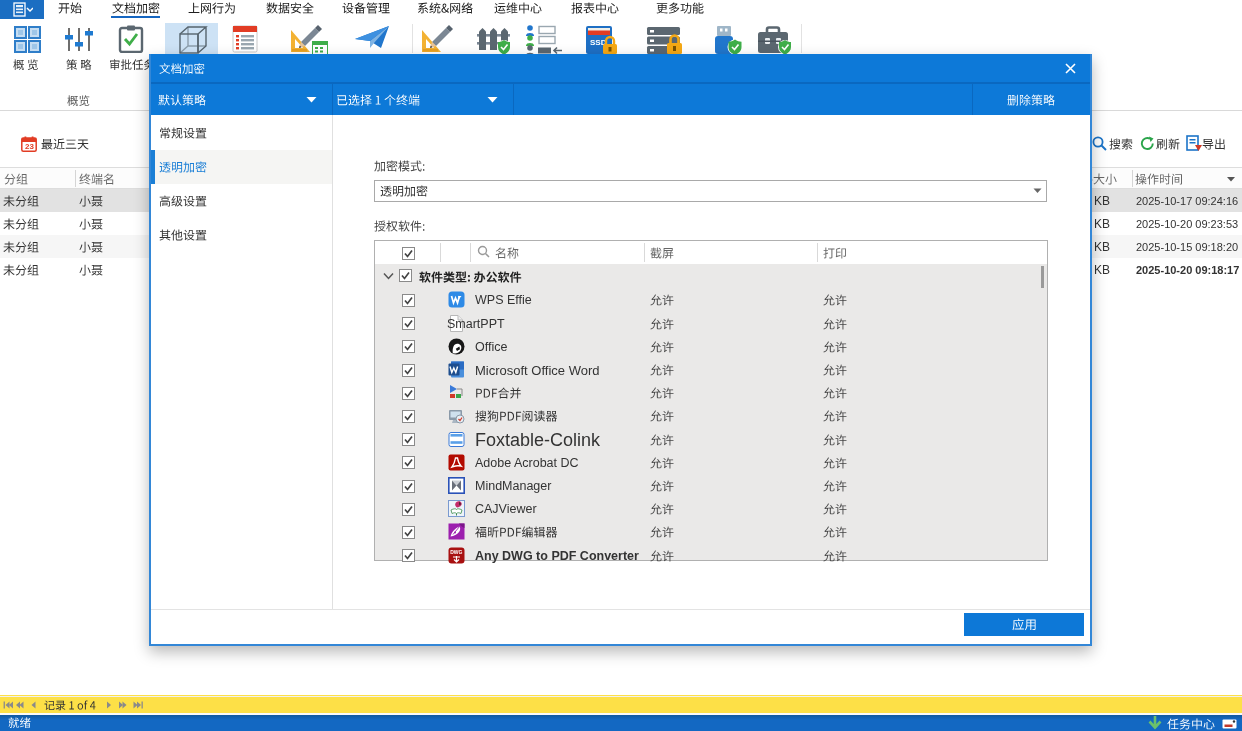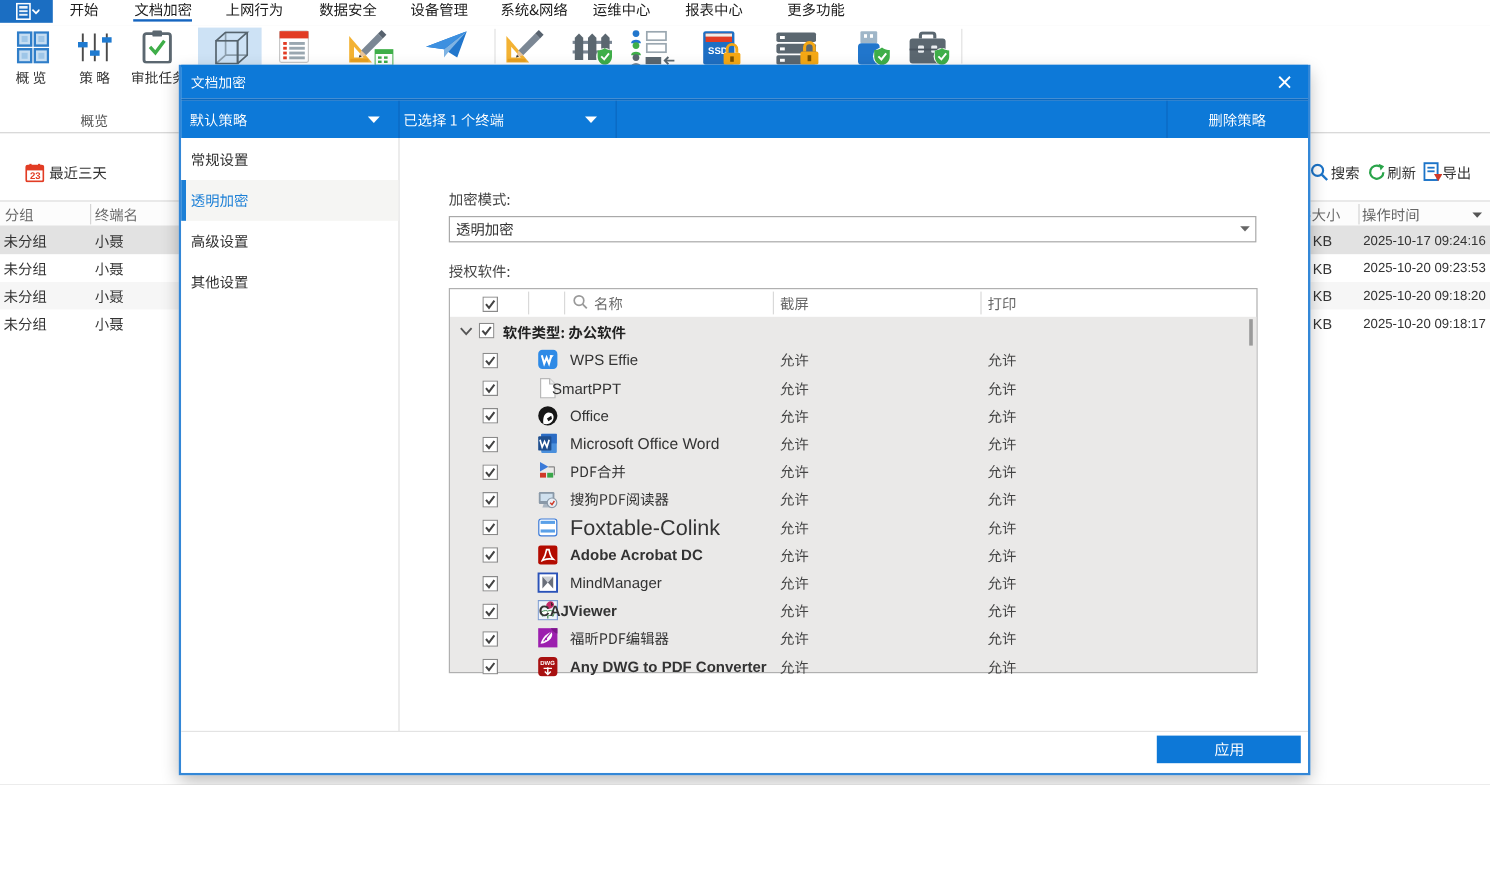--- a/index.html
+++ b/index.html
@@ -1,14 +1,14 @@
 <!DOCTYPE html>
 <html><head><meta charset="utf-8"><style>
 html,body{margin:0;padding:0}
-#pg{position:relative;width:1242px;height:654px;overflow:hidden;background:#a3a3a3;font-family:"Liberation Sans",sans-serif}
+#pg{position:relative;width:1242px;height:731px;overflow:hidden;background:#fde047;font-family:"Liberation Sans",sans-serif}
 .a{position:absolute}
 </style></head><body>
 <div id="pg">
 <div class="a" style="left:0;top:0;width:1242px;height:21px;background:#fff;border-bottom:1px solid #e8e8e8"></div>
 <div class="a" style="left:0;top:0;width:44px;height:19px;background:#1b6ec2"></div>
 <svg class="a" style="left:13px;top:2px" width="20" height="15" viewBox="0 0 20 15">
       <rect x="1" y="1" width="11" height="13" fill="none" stroke="#fff" stroke-width="1.3"></rect>
       <rect x="3" y="3" width="7" height="2.2" fill="#fff" opacity=".9"></rect>
       <rect x="3" y="6.5" width="7" height="1.6" fill="#fff" opacity=".9"></rect>
       <rect x="3" y="9.5" width="7" height="1.6" fill="#fff" opacity=".9"></rect>
@@ -305,34 +305,34 @@
       <g fill="#333" transform="translate(0,13.6)">
         <use href="#t18"></use>
       </g>
     </svg>
 <svg class="a" style="left:79.0px;top:237.5px;overflow:visible" width="26" height="18">
       <g fill="#333" transform="translate(0,13.6)">
         <use href="#t19"></use>
       </g>
     </svg>
 <div class="a" style="left:1070px;top:246.5px;transform:translateY(-50%);width:40px;text-align:right;font-size:12px;color:#333">KB</div>
-<div class="a" style="left:1136px;top:246.5px;transform:translateY(-50%);font-size:11px;color:#333;font-weight:normal;white-space:nowrap">2025-10-20 09:18:20</div>
+<div class="a" style="left:1136px;top:246.5px;transform:translateY(-50%);font-size:11px;color:#333;font-weight:normal;white-space:nowrap">2025-10-15 09:18:20</div>
 <div class="a" style="left:0;top:258px;width:1242px;height:23px;background:#ffffff"></div>
 <svg class="a" style="left:3.0px;top:260.5px;overflow:visible" width="38" height="18">
       <g fill="#333" transform="translate(0,13.6)">
         <use href="#t18"></use>
       </g>
     </svg>
 <svg class="a" style="left:79.0px;top:260.5px;overflow:visible" width="26" height="18">
       <g fill="#333" transform="translate(0,13.6)">
         <use href="#t19"></use>
       </g>
     </svg>
 <div class="a" style="left:1070px;top:269.5px;transform:translateY(-50%);width:40px;text-align:right;font-size:12px;color:#333">KB</div>
-<div class="a" style="left:1136px;top:269.5px;transform:translateY(-50%);font-size:11px;color:#333;font-weight:normal;white-space:nowrap">2025-10-20 09:18:17</div>
+<div class="a" style="left:1136px;top:269.5px;transform:translateY(-50%);font-size:11px;color:#333;font-weight:bold;white-space:nowrap">2025-10-20 09:18:17</div>
 <svg class="a" style="left:1092px;top:136px" width="15" height="15" viewBox="0 0 15 15">
       <circle cx="6" cy="6" r="4.6" fill="none" stroke="#1c74c8" stroke-width="1.8"></circle>
       <line x1="9.5" y1="9.5" x2="14" y2="14" stroke="#1c74c8" stroke-width="2"></line>
     </svg>
 <svg class="a" style="left:1109.0px;top:134.5px;overflow:visible" width="26" height="18">
       <g fill="#333" transform="translate(0,13.6)">
         <path id="t20" d="M2 -10.1V-7.7H0.6V-6.8H2V-4.2L0.5 -3.7L0.7 -2.9L2 -3.3V-0.2C2 0 1.9 0 1.8 0C1.7 0 1.2 0 0.8 0C0.9 0.3 1 0.7 1 0.9C1.7 0.9 2.2 0.9 2.5 0.7C2.7 0.6 2.8 0.3 2.8 -0.2V-3.7L4.2 -4.2L4 -5L2.8 -4.6V-6.8H4.1V-7.7H2.8V-10.1ZM4.5 -3.5V-2.7H5.1L5 -2.7C5.5 -1.9 6.2 -1.2 7 -0.6C6 -0.2 4.8 0.1 3.6 0.2C3.8 0.4 4 0.8 4.1 1C5.4 0.8 6.7 0.4 7.8 -0.1C8.8 0.3 9.8 0.7 11 0.9C11.1 0.7 11.4 0.4 11.5 0.2C10.5 0 9.5 -0.3 8.7 -0.6C9.6 -1.3 10.4 -2.1 10.9 -3.3L10.4 -3.5L10.2 -3.5H8.2V-4.6H11V-9.1H8.7V-8.4H10.2V-7.2H8.7V-6.5H10.2V-5.4H8.2V-10.1H7.4V-5.4H5.5V-6.5H6.8V-7.2H5.5V-8.3C6.1 -8.5 6.8 -8.8 7.3 -9L6.6 -9.6C6.2 -9.3 5.4 -9 4.7 -8.8V-4.6H7.4V-3.5ZM9.7 -2.7C9.3 -2 8.6 -1.5 7.8 -1C7 -1.5 6.4 -2.1 5.9 -2.7Z M19.6 -1.2C20.6 -0.7 21.9 0.1 22.5 0.7L23.3 0.2C22.6 -0.4 21.3 -1.2 20.3 -1.7ZM15.5 -1.6C14.8 -1 13.7 -0.3 12.7 0.1C12.9 0.3 13.3 0.6 13.4 0.7C14.4 0.2 15.5 -0.6 16.3 -1.3ZM14.3 -3.8C14.5 -3.9 14.8 -3.9 17.1 -4.1C16.1 -3.6 15.2 -3.3 14.8 -3.1C14.1 -2.8 13.6 -2.7 13.2 -2.6C13.3 -2.4 13.4 -2 13.5 -1.8C13.8 -1.9 14.2 -2 17.7 -2.2V-0.1C17.7 0 17.7 0.1 17.5 0.1C17.3 0.1 16.7 0.1 15.9 0.1C16.1 0.3 16.2 0.6 16.3 0.9C17.1 0.9 17.7 0.9 18.1 0.8C18.5 0.6 18.6 0.4 18.6 -0.1V-2.3L21.6 -2.4C21.9 -2.1 22.2 -1.8 22.4 -1.5L23.1 -2C22.5 -2.7 21.5 -3.6 20.6 -4.3L20 -3.9C20.3 -3.7 20.6 -3.4 21 -3.1L15.7 -2.8C17.4 -3.4 19.1 -4.2 20.7 -5.2L20.1 -5.8C19.5 -5.4 19 -5.1 18.4 -4.8L15.7 -4.6C16.5 -5 17.4 -5.5 18.1 -6.1L17.8 -6.3H22.3V-4.9H23.2V-7.1H18.5V-8.2H23.1V-9H18.5V-10.1H17.5V-9H12.9V-8.2H17.5V-7.1H12.8V-4.9H13.6V-6.3H17.2C16.4 -5.7 15.3 -5.1 15 -4.9C14.6 -4.8 14.3 -4.6 14.1 -4.6C14.2 -4.4 14.3 -4 14.3 -3.8Z"></path>
       </g>
     </svg>
 <svg class="a" style="left:1140px;top:136px" width="15" height="15" viewBox="0 0 15 15">
@@ -539,21 +539,21 @@
       </g>
     </svg>
 <svg class="a" style="left:402px;top:317.09999999999997px" width="13" height="13" viewBox="0 0 13 13">
       <rect x="0.5" y="0.5" width="12" height="12" fill="#fff" stroke="#8a8a8a"></rect>
       <path d="M3 6.5 L5.5 9.5 L10 3.5" stroke="#444" stroke-width="1.7" fill="none"></path>
     </svg>
 <svg class="a" style="left:448px;top:315px" width="17" height="17" viewBox="0 0 17 17">
       <path d="M2.5 0.5 H10 L14.5 5 V16.5 H2.5 Z" fill="#fff" stroke="#b8b8b8"></path>
       <path d="M10 0.5 L10 5 L14.5 5" fill="#eee" stroke="#b8b8b8"></path>
     </svg>
-<div class="a" style="left:460px;top:323.6px;transform:translateY(-50%);font-size:12.5px;color:#333;font-weight:normal;white-space:nowrap">SmartPPT</div>
+<div class="a" style="left:447px;top:323.6px;transform:translateY(-50%);font-size:12.5px;color:#333;font-weight:normal;white-space:nowrap">SmartPPT</div>
 <svg class="a" style="left:650.0px;top:314.6px;overflow:visible" width="26" height="18">
       <g fill="#444" transform="translate(0,13.6)">
         <use href="#t40"></use>
       </g>
     </svg>
 <svg class="a" style="left:823.0px;top:314.6px;overflow:visible" width="26" height="18">
       <g fill="#444" transform="translate(0,13.6)">
         <use href="#t40"></use>
       </g>
     </svg>
@@ -671,21 +671,21 @@
       </g>
     </svg>
 <svg class="a" style="left:402px;top:456.29999999999995px" width="13" height="13" viewBox="0 0 13 13">
       <rect x="0.5" y="0.5" width="12" height="12" fill="#fff" stroke="#8a8a8a"></rect>
       <path d="M3 6.5 L5.5 9.5 L10 3.5" stroke="#444" stroke-width="1.7" fill="none"></path>
     </svg>
 <svg class="a" style="left:448px;top:454px" width="17" height="17" viewBox="0 0 17 17">
       <rect x="0.5" y="0.5" width="16" height="16" rx="2" fill="#b30b00"></rect>
       <path d="M4 13 C6 10 7 7 7.5 4 L9.5 4 C10 7 11 10 13 12 C10.5 11.5 8 11.5 5.5 12.5 Z" fill="none" stroke="#fff" stroke-width="1.4"></path>
     </svg>
-<div class="a" style="left:475px;top:462.8px;transform:translateY(-50%);font-size:12.5px;color:#333;font-weight:bold;white-space:nowrap">Adobe Acrobat DC</div>
+<div class="a" style="left:475px;top:462.8px;transform:translateY(-50%);font-size:12.5px;color:#333;font-weight:normal;white-space:nowrap">Adobe Acrobat DC</div>
 <svg class="a" style="left:650.0px;top:453.8px;overflow:visible" width="26" height="18">
       <g fill="#444" transform="translate(0,13.6)">
         <use href="#t40"></use>
       </g>
     </svg>
 <svg class="a" style="left:823.0px;top:453.8px;overflow:visible" width="26" height="18">
       <g fill="#444" transform="translate(0,13.6)">
         <use href="#t40"></use>
       </g>
     </svg>
@@ -713,21 +713,21 @@
       <rect x="0.5" y="0.5" width="12" height="12" fill="#fff" stroke="#8a8a8a"></rect>
       <path d="M3 6.5 L5.5 9.5 L10 3.5" stroke="#444" stroke-width="1.7" fill="none"></path>
     </svg>
 <svg class="a" style="left:448px;top:500px" width="17" height="17" viewBox="0 0 17 17">
       <rect x="0.5" y="0.5" width="16" height="16" fill="#eef3fa" stroke="#7a9ad0"></rect>
       <path d="M8.5 2 C10 0.5 13 1 13.5 3 C14.5 5 12 7 9.5 7.5 C7.5 7 6 4 8.5 2 Z" fill="#c42a6a"></path>
       <path d="M11 1.5 L13 4 L11.5 5.5 Z" fill="#30241e"></path>
       <path d="M3 10 C5.5 8.5 8 8.5 8.5 9.5 C9 8.5 11.5 8.5 14 10 L13 13.5 C11 12.5 9.5 12.5 8.5 13.5 C7.5 12.5 6 12.5 4 13.5 Z" fill="#fff" stroke="#3a8a4a" stroke-width="0.8"></path>
       <path d="M8.5 13.5 L8.5 15.5" stroke="#3a8a4a" stroke-width="1"></path>
     </svg>
-<div class="a" style="left:449px;top:509.2px;transform:translateY(-50%);font-size:12.5px;color:#333;font-weight:bold;white-space:nowrap">CAJViewer</div>
+<div class="a" style="left:475px;top:509.2px;transform:translateY(-50%);font-size:12.5px;color:#333;font-weight:normal;white-space:nowrap">CAJViewer</div>
 <svg class="a" style="left:650.0px;top:500.2px;overflow:visible" width="26" height="18">
       <g fill="#444" transform="translate(0,13.6)">
         <use href="#t40"></use>
       </g>
     </svg>
 <svg class="a" style="left:823.0px;top:500.2px;overflow:visible" width="26" height="18">
       <g fill="#444" transform="translate(0,13.6)">
         <use href="#t40"></use>
       </g>
     </svg>

